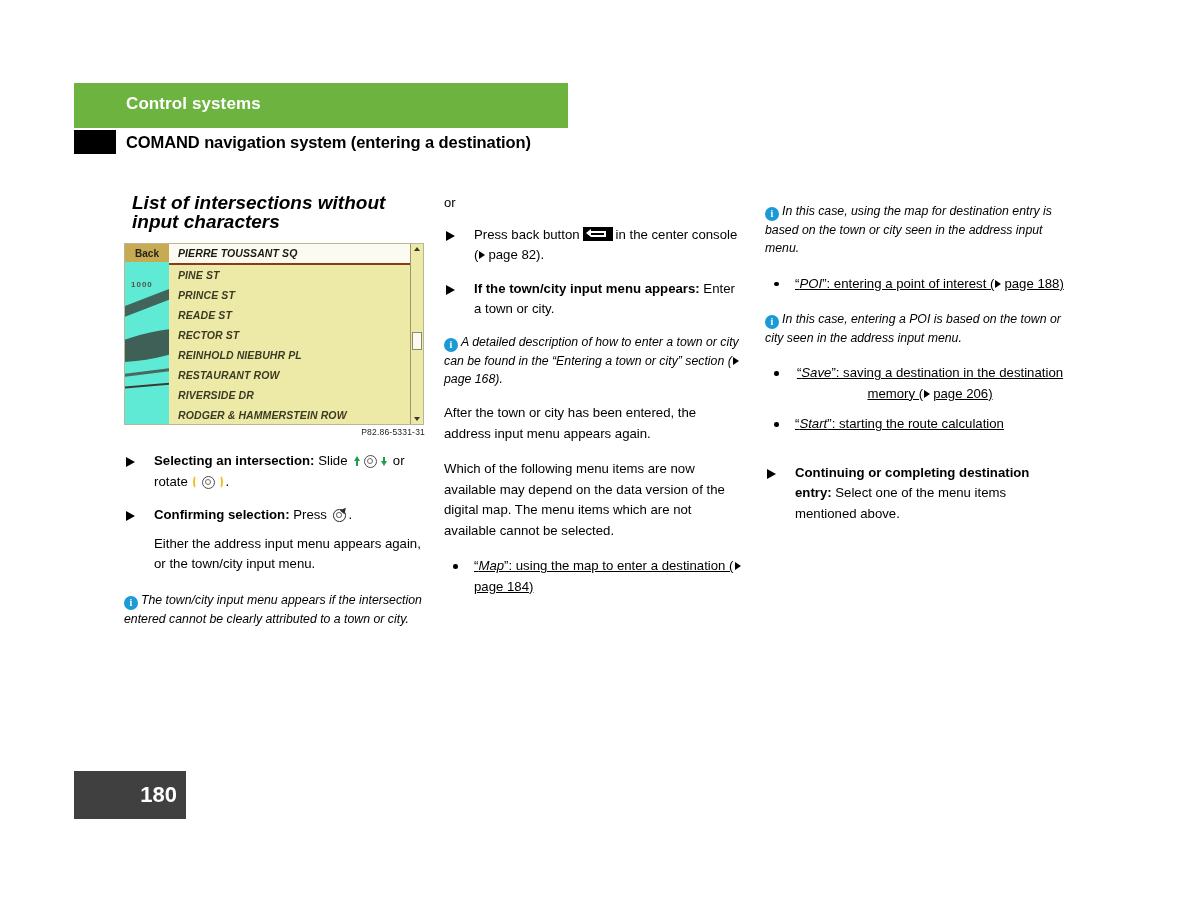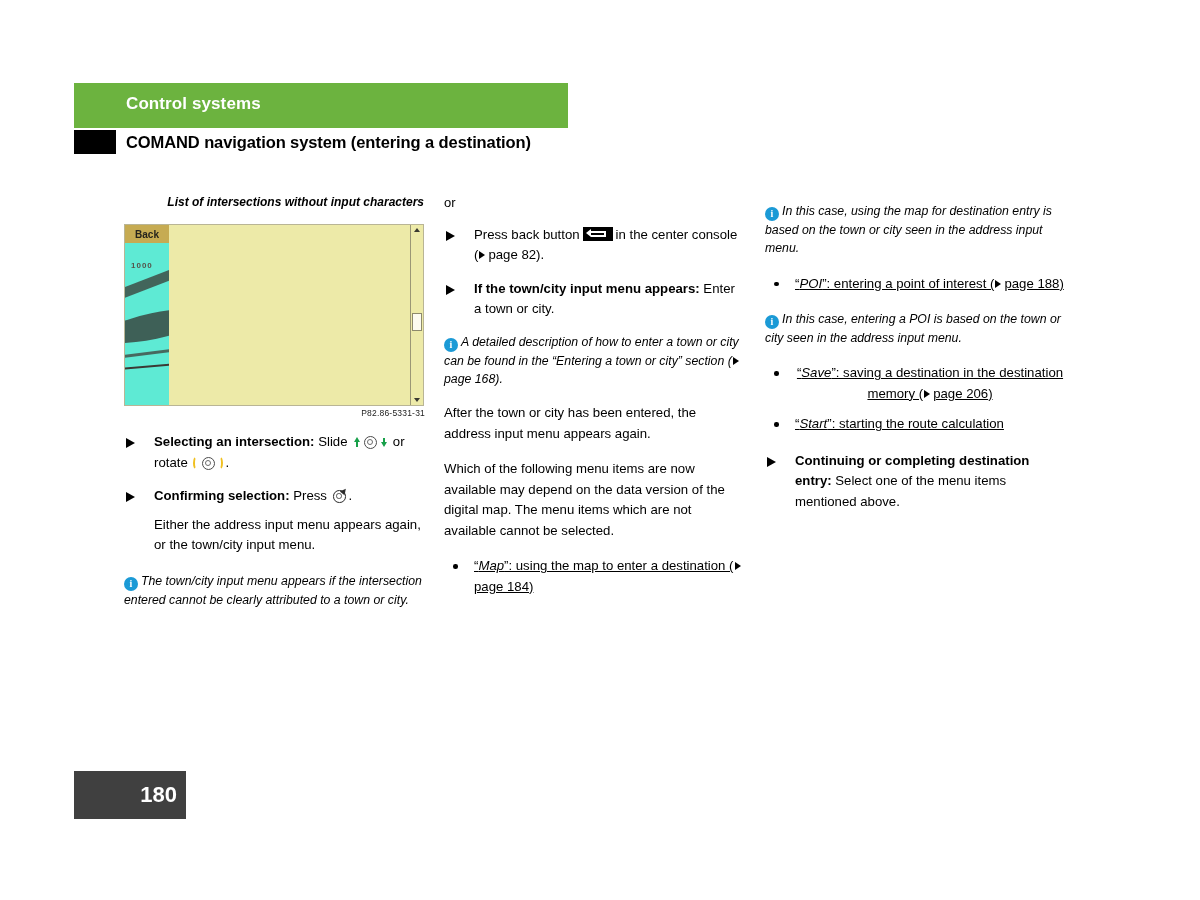--- a/index.html
+++ b/index.html
@@ -57,26 +57,25 @@
   .column {
     position: absolute;
     top: 193px;
     width: 300px;
   }
   #col-left   { left: 124px; }
   #col-mid    { left: 444px; }
   #col-right  { left: 765px; }
 
   .col-heading {
-    font-size: 12px;
+    font-size: 19px;
     font-weight: bold;
     font-style: italic;
     line-height: 19px;
     margin: 0 0 12px 8px;
-    text-align: right;
   }
 
   
   #nav-figure {
     position: relative;
     width: 302px;
     margin-top: 2px;
   }
   #nav-screen {
     position: relative;
@@ -469,20 +468,31 @@
       <div id="nav-sidebar">
         <div class="road1"></div>
         <div class="road2"></div>
         <div class="road3"></div>
         <div class="road4"></div>
         <div class="blur-label">1000</div>
       </div>
 
       <div id="nav-back-btn">Back</div>
 
+      <div id="nav-list">
+        <div class="row selected">PIERRE TOUSSANT SQ</div>
+        <div class="row">PINE ST</div>
+        <div class="row">PRINCE ST</div>
+        <div class="row">READE ST</div>
+        <div class="row">RECTOR ST</div>
+        <div class="row">REINHOLD NIEBUHR PL</div>
+        <div class="row">RESTAURANT ROW</div>
+        <div class="row">RIVERSIDE DR</div>
+        <div class="row">RODGER &amp; HAMMERSTEIN ROW</div>
+      </div>
 
       <div id="nav-scrollbar">
         <div class="arrow up"></div>
         <div class="thumb"></div>
         <div class="arrow down"></div>
       </div>
 
     </div>
     <div id="nav-caption">P82.86-5331-31</div>
   </div>
@@ -556,21 +566,21 @@
   <div class="bullet" style="margin-top:16px;text-align:center;">
     <span class="dot"></span>
     <span>“</span><i>Save</i><span>”: saving a destination in the destination memory (</span><span class="pgtri"></span><span>page 206</span><span>)</span>
   </div>
 
   <div class="bullet" style="margin-top:10px;">
     <span class="dot"></span>
     <span>“</span><i>Start</i><span>”: starting the route calculation</span>
   </div>
 
-  <div class="step" style="margin-top:16px;">
+  <div class="step" style="margin-top:28px;">
     <span class="tri"></span>
     <b>Continuing or completing destination entry:</b><span> Select one of the menu items mentioned above.</span>
   </div>
 
 </div>
 
 <div id="footer-band">
   <div class="pageno">180</div>
 </div>
 

